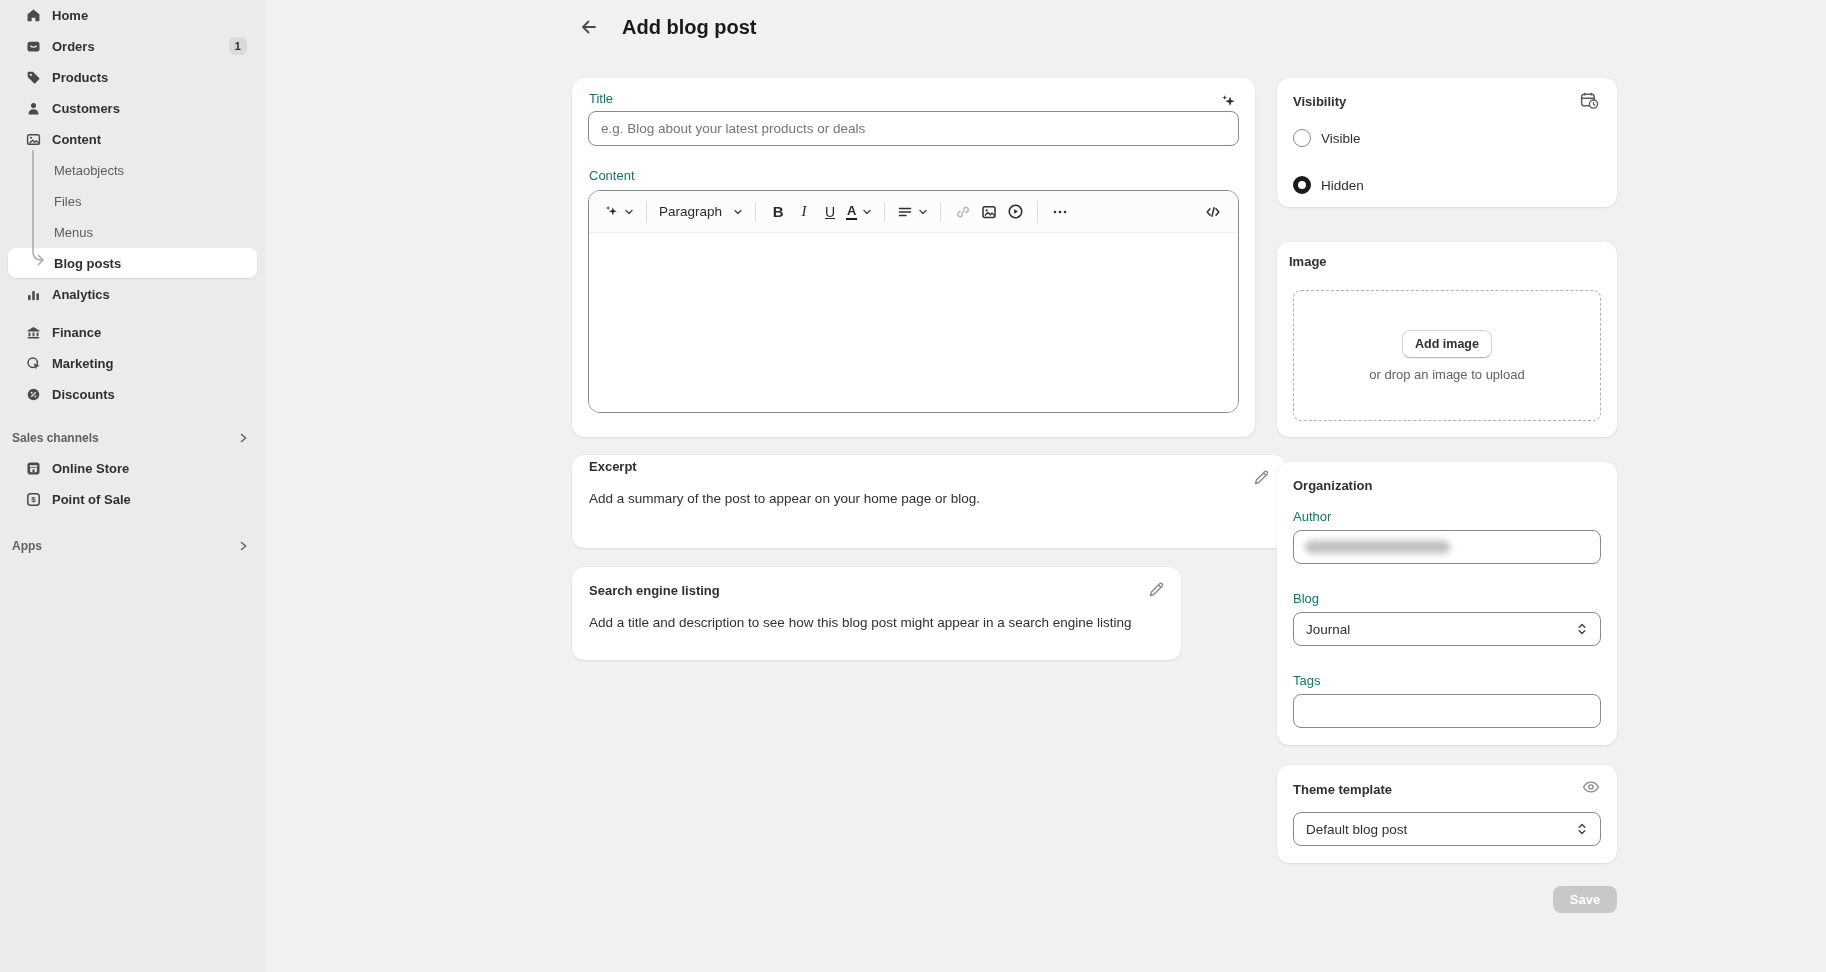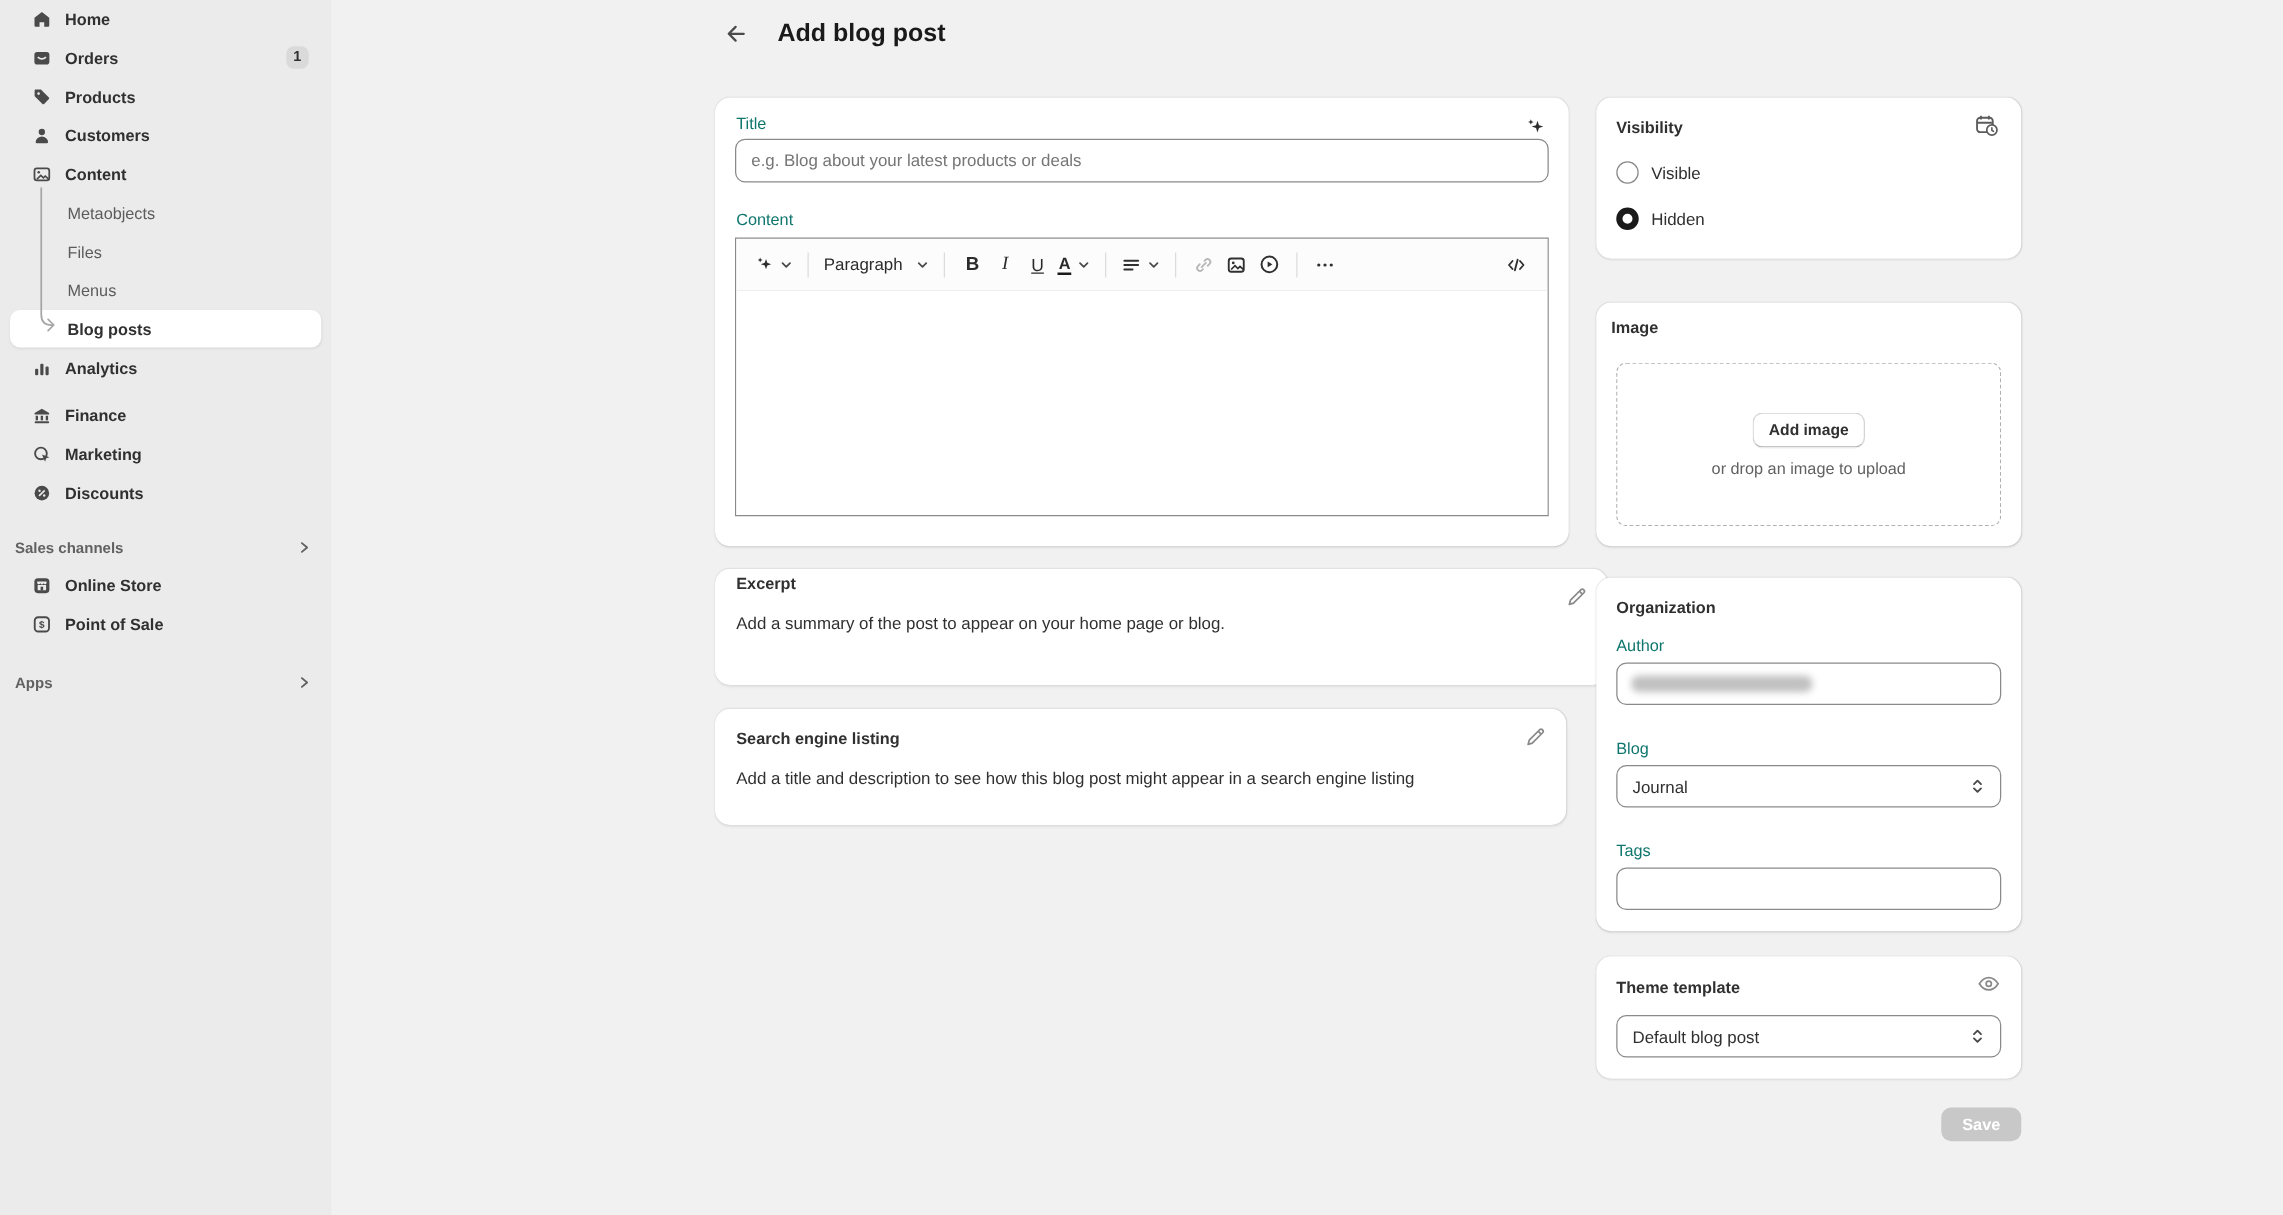--- a/index.html
+++ b/index.html
@@ -52,44 +52,44 @@
     font-family:inherit; font-size:13.5px; padding:0 12px; outline:none;
   }
   .text-input::placeholder { color:#757575; }
   .icon-btn { position:absolute; display:flex; align-items:center; justify-content:center; cursor:pointer; }
 
   
   #card-post { left:572px; top:78px; width:683px; height:359px; }
   #title-input { position:absolute; left:16px; top:33px; width:651px; height:35px; }
   .editor {
     position:absolute; left:16px; top:112px; width:651px; height:223px;
-    border:1px solid #8a8a8a; border-radius:0; overflow:hidden; display:flex; flex-direction:column; background:#fff;
+    border:1px solid #8a8a8a; border-radius:12px; overflow:hidden; display:flex; flex-direction:column; background:#fff;
   }
   .toolbar {
     height:42px; flex:none; background:#fcfcfc; border-bottom:1px solid #efefef;
     display:flex; align-items:center; padding:0 12px;
   }
   .tbtn { height:28px; min-width:26px; padding:0 3px; border-radius:6px; display:flex; align-items:center; justify-content:center; gap:5px; cursor:pointer; color:#2b2b2b; }
   .tdiv { width:1px; height:20px; background:#dcdcdc; margin:0 9px; flex:none; }
   .glyph-b { font-size:15px; font-weight:800; }
   .glyph-i { font-size:15px; font-style:italic; font-family:"Liberation Serif","DejaVu Serif",serif; }
   .glyph-u { font-size:14px; text-decoration:underline; }
   .glyph-a { font-size:13px; font-weight:700; line-height:1; border-bottom:2.5px solid #1a1a1a; padding:0 1px 1px; }
   .paragraph-label { font-size:13.5px; }
   .editor-body { flex:1; background:#fff; cursor:text; }
 
   
   #card-excerpt { left:572px; top:455px; width:714px; height:93px; padding:4px 17px; }
-  #card-seo     { left:572px; top:567px; width:681px; height:93px; padding:16px 17px; }
+  #card-seo     { left:572px; top:567px; width:609px; height:93px; padding:16px 17px; }
   .card-body-text { margin-top:17px; font-size:13.5px; color:#303030; }
   .pencil-btn { right:10px; top:8px; width:28px; height:28px; }
 
   
   #card-visibility { left:1277px; top:78px; width:340px; height:129px; padding:16px; }
-  .radio-row { display:flex; align-items:center; gap:10px; height:20px; margin-top:17px; cursor:pointer; }
+  .radio-row { display:flex; align-items:center; gap:10px; height:20px; margin-top:27px; cursor:pointer; }
   .radio-row.first { margin-top:19px; }
   .radio { width:18px; height:18px; border-radius:50%; border:1.5px solid #8a8a8a; background:#fff; flex:none; }
   .radio.checked { border:5.5px solid #1a1a1a; }
   .radio-label { font-size:13.5px; }
 
   
   #card-image { left:1277px; top:242px; width:340px; height:195px; padding:12px; }
   .dropzone {
     position:absolute; left:16px; right:16px; top:48px; bottom:16px;
     border:1px dashed #b0b0b0; border-radius:8px;

